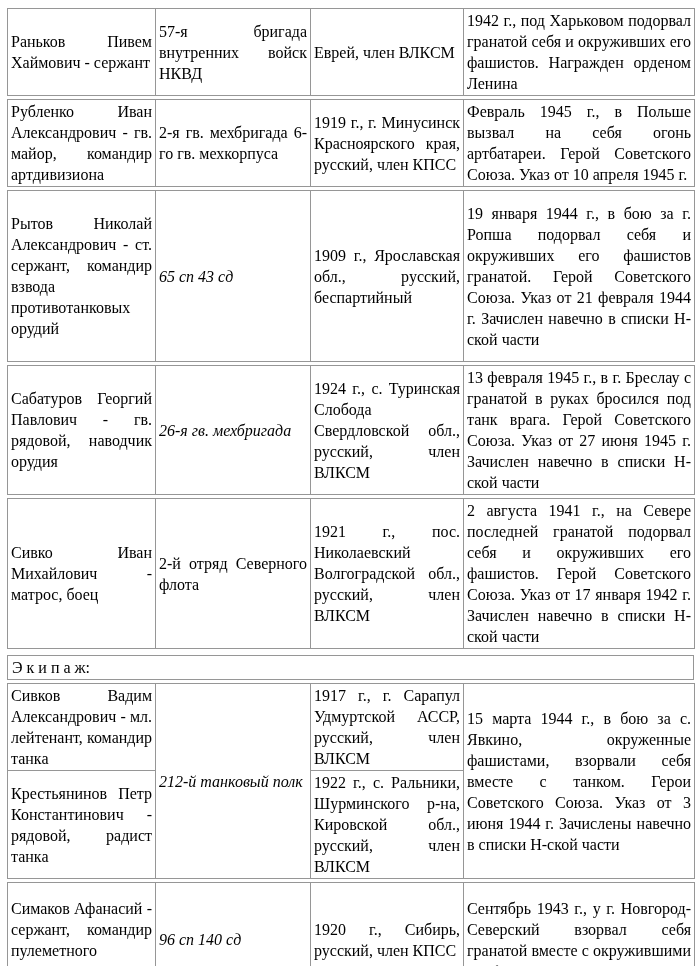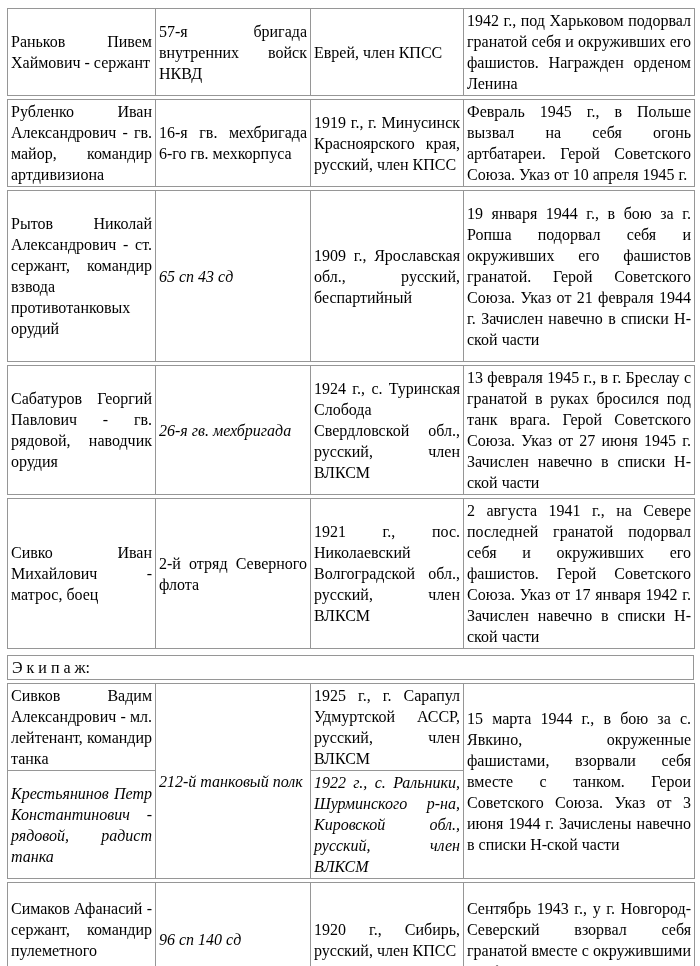--- a/index.html
+++ b/index.html
@@ -43,37 +43,37 @@
     <colgroup>
         <col class="c1">
         <col class="c2">
         <col class="c3">
         <col class="c4">
       </colgroup>
     <tbody>
         <tr style="height:76px;">
       <td>Раньков Пивем Хаймович - сержант</td>
       <td>57-я бригада внутренних войск НКВД</td>
-      <td>Еврей, член КПСС</td>
+      <td>Еврей, член ВЛКСМ</td>
       <td>1942 г., под Харьковом подорвал гранатой себя и окруживших его фашистов. Награжден орденом Ленина</td>
     </tr>
   </tbody>
     </table>
 
   <table class="row-tbl gap">
     <colgroup>
         <col class="c1">
         <col class="c2">
         <col class="c3">
         <col class="c4">
       </colgroup>
     <tbody>
         <tr style="height:80px;margin-left:36px;">
       <td>Рубленко Иван Александрович - гв. майор, командир артдивизиона</td>
-      <td>16-я гв. мехбригада 6-го гв. мехкорпуса</td>
+      <td>2-я гв. мехбригада 6-го гв. мехкорпуса</td>
       <td>1919 г., г. Минусинск Красноярского края, русский, член КПСС</td>
       <td>Февраль 1945 г., в Польше вызвал на себя огонь артбатареи. Герой Советского Союза. Указ от 10 апреля 1945 г.</td>
     </tr>
   </tbody>
     </table>
 
   <table class="row-tbl gap">
     <colgroup>
         <col class="c1">
         <col class="c2">
@@ -136,24 +136,24 @@
     <colgroup>
         <col class="c1">
         <col class="c2">
         <col class="c3">
         <col class="c4">
       </colgroup>
     <tbody>
         <tr style="height:83px;">
       <td>Сивков Вадим Александрович - мл. лейтенант, командир танка</td>
       <td rowspan="2" class="nowrapish">212-й танковый полк</td>
-      <td>1925 г., г. Сарапул Удмуртской АССР, русский, член ВЛКСМ</td>
+      <td>1917 г., г. Сарапул Удмуртской АССР, русский, член ВЛКСМ</td>
       <td rowspan="2">15 марта 1944 г., в бою за с. Явкино, окруженные фашистами, взорвали себя вместе с танком. Герои Советского Союза. Указ от 3 июня 1944 г. Зачислены навечно в списки Н-ской части</td>
     </tr>
-    <tr style="height:97px;font-style:italic;">
+    <tr style="height:97px;">
       <td>Крестьянинов Петр Константинович - рядовой, радист танка</td>
       <td>1922 г., с. Ральники, Шурминского р-на, Кировской обл., русский, член ВЛКСМ</td>
     </tr>
   </tbody>
     </table>
 
   <table class="row-tbl gap">
     <colgroup>
         <col class="c1">
         <col class="c2">

